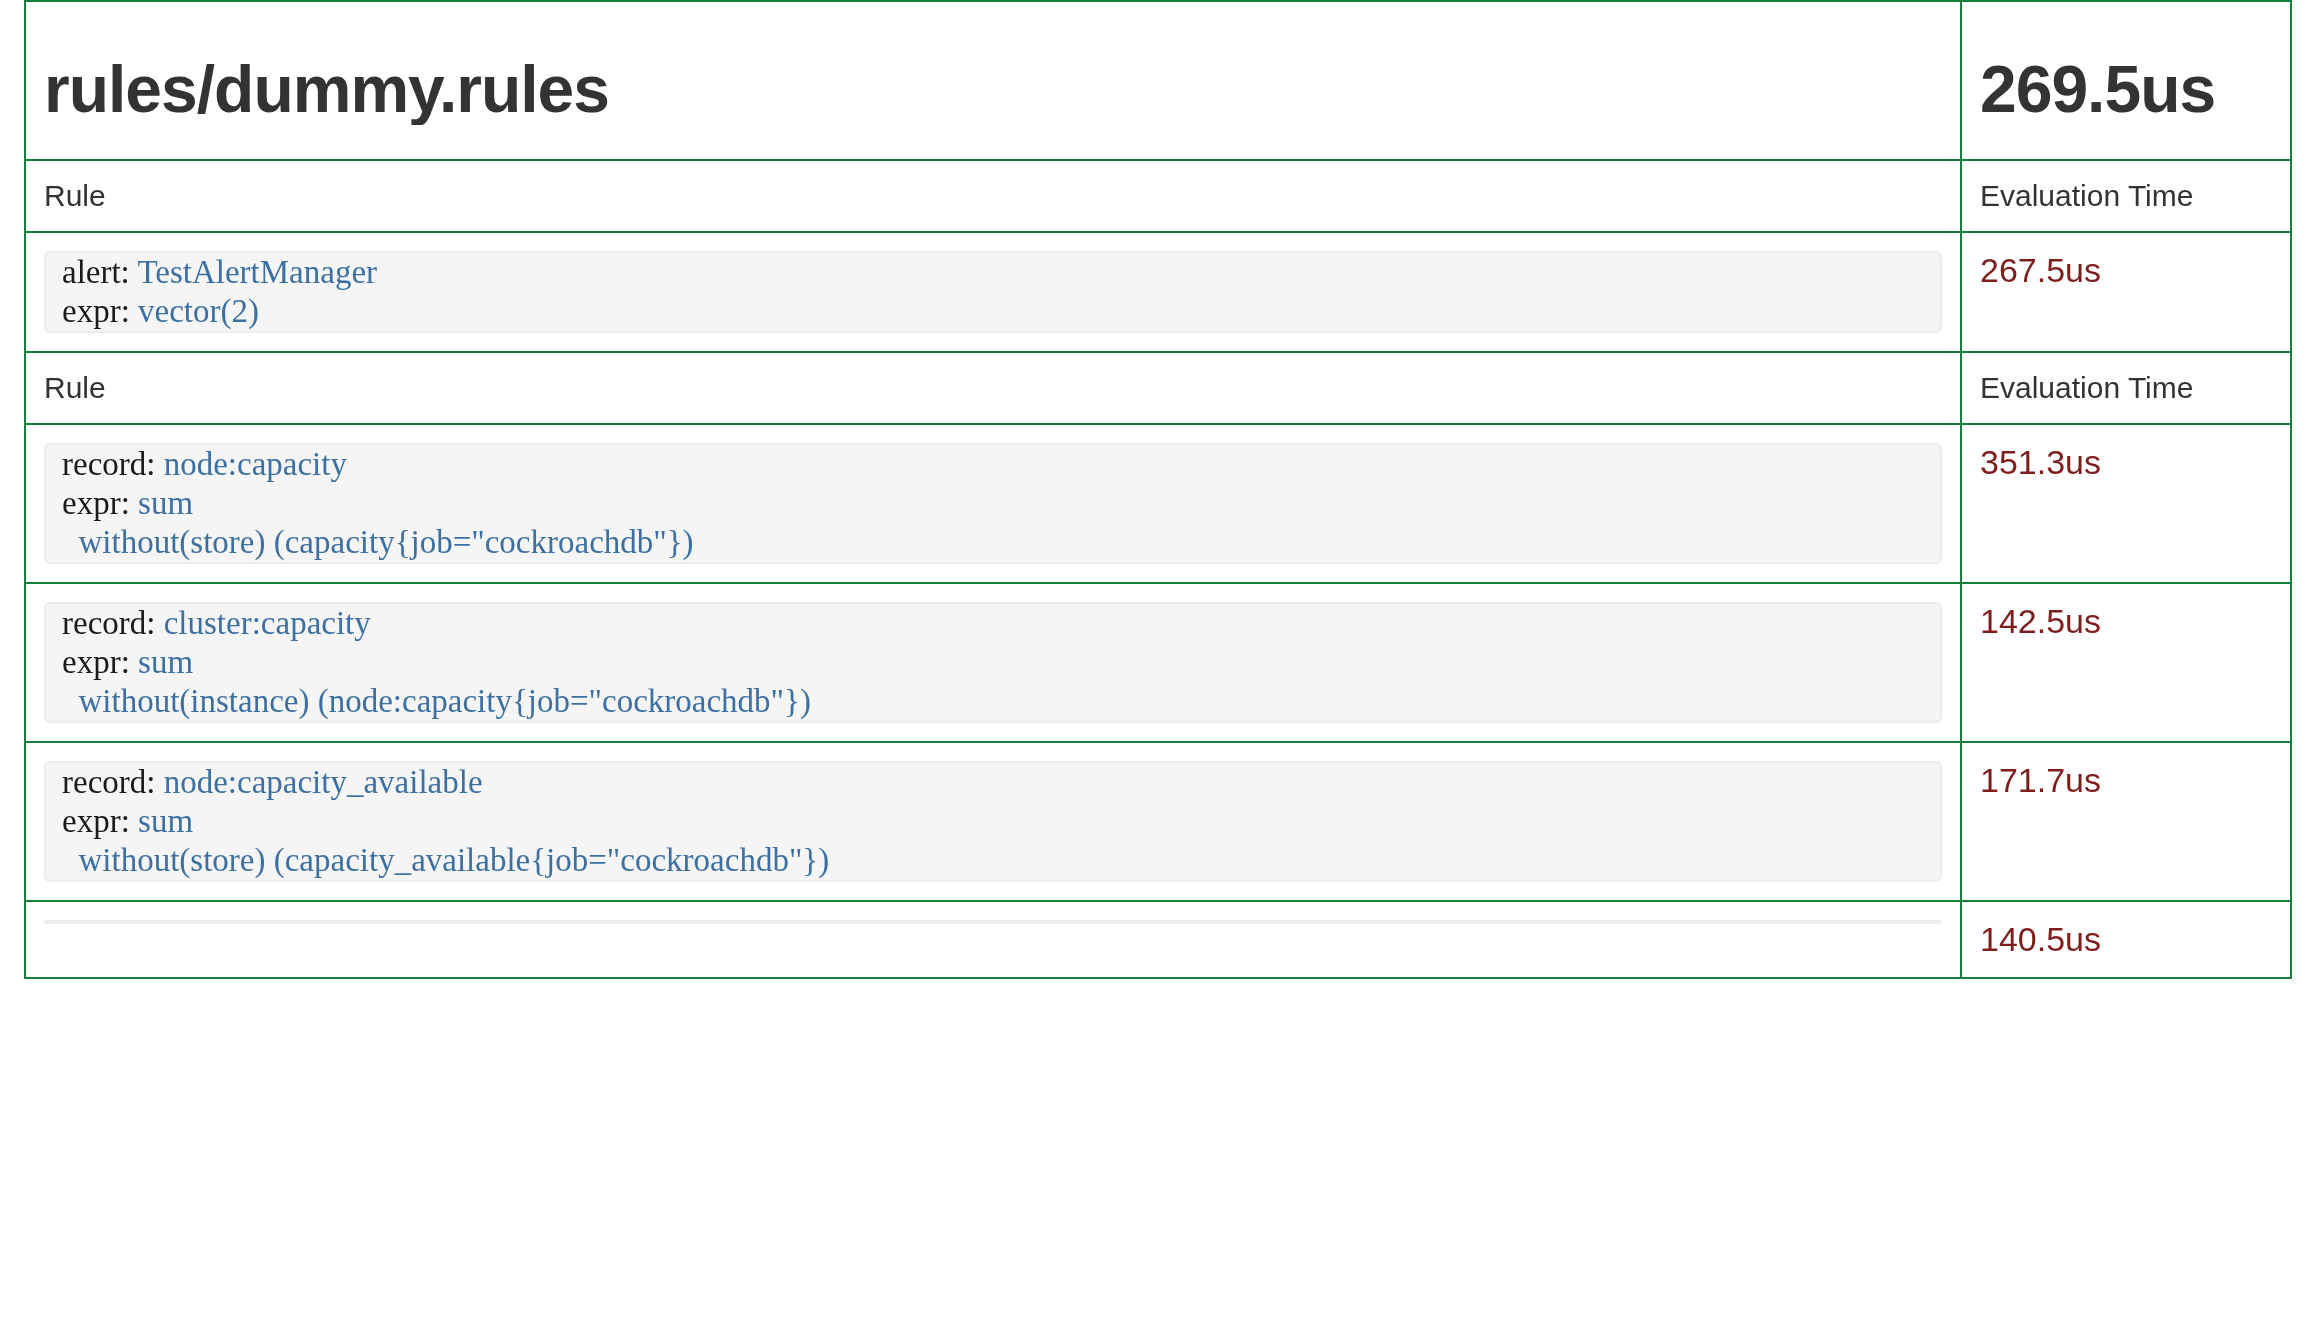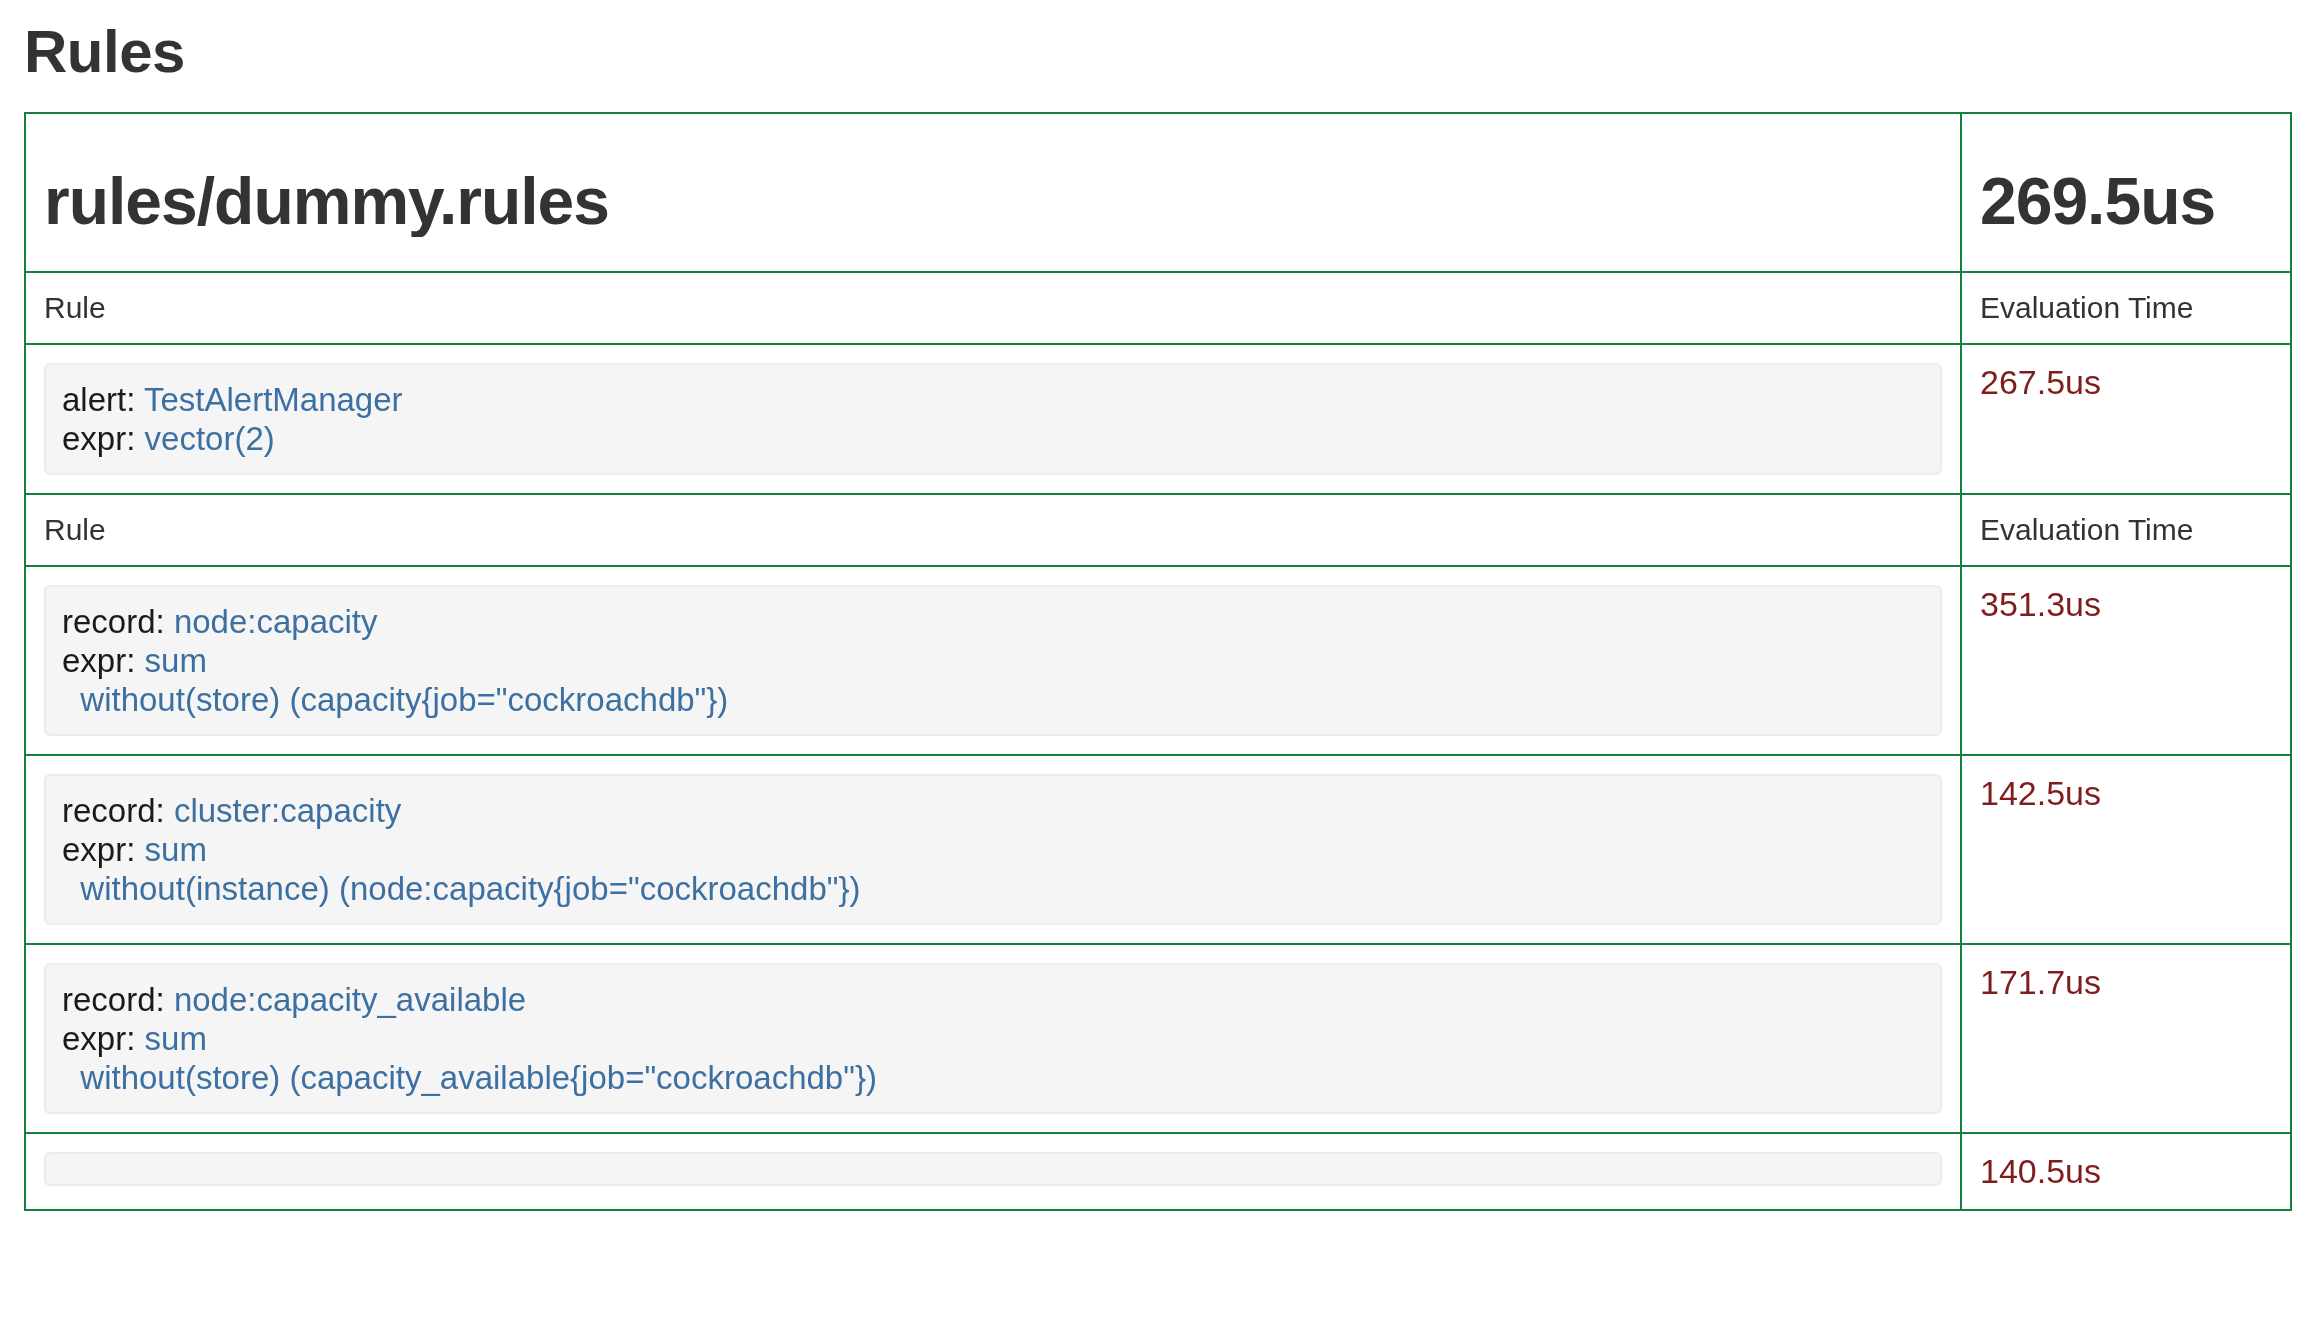--- a/index.html
+++ b/index.html
@@ -49,37 +49,36 @@
     font-weight: 400;
     padding: 20px 18px;
     font-size: 30px;
   }
   td.code-cell { padding: 4px 2px; }
   pre.rule-pre {
     margin: 0;
     background: #f5f5f5;
     border: 2px solid #ececec;
     border-radius: 6px;
-    padding: 15px 16px;
-    font-family: Liberation Sans, sans-serif;
+    padding: 0 16px;
+    font-family: Liberation Serif, serif;
     font-size: 33px;
     line-height: 39px;
     color: #1a1a1a;
     overflow: hidden;
   }
   .code-line { white-space: pre; }
   .code-key { color: #1a1a1a; }
   a.code-link { text-decoration: none; }
   td.time-cell { padding: 20px 18px; font-size: 34px; color: #7f1d1d; margin-top: 8px; }
 </style>
 </head>
 <body>
 
 <div>
-  <h1 class="page-title">Rules</h1>
   <table class="rules-table">
     <colgroup>
       <col class="col-rule">
       <col class="col-time">
     </colgroup>
     <tbody>
         <tr>
           <td class="group-cell">
             <h2 class="group-title">rules/dummy.rules</h2>
           </td>

